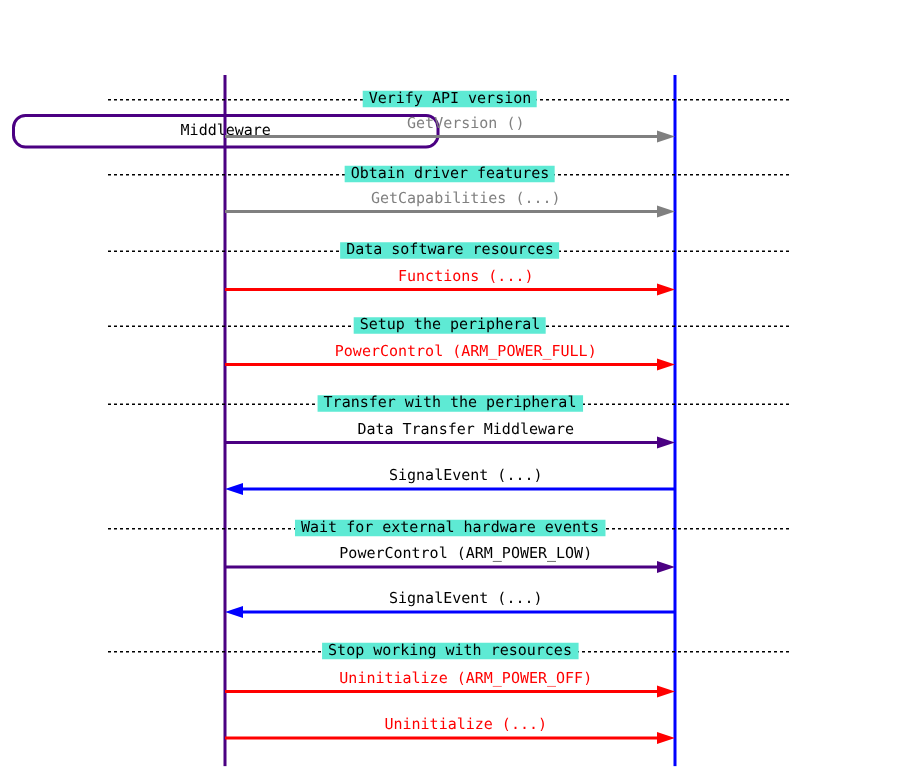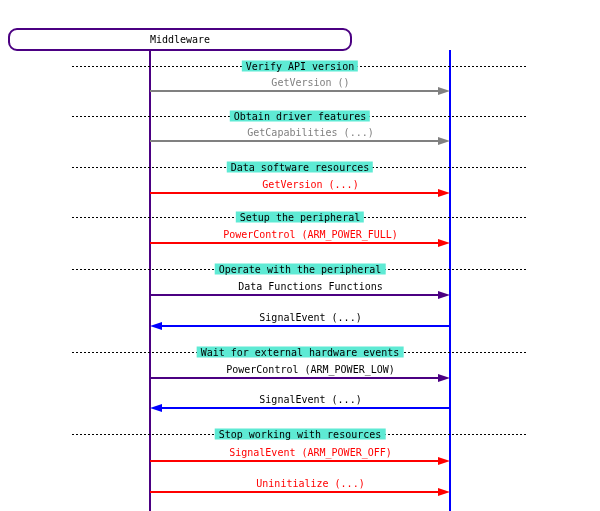--- a/index.html
+++ b/index.html
@@ -7,21 +7,21 @@
     position:relative; width:600px; height:511px; background:#ffffff;
     font-family:"DejaVu Sans Mono", monospace; font-size:10px; color:#000;
     overflow:hidden;
   }
   
   .entity {
     position:absolute; top:28px; height:23px; box-sizing:border-box;
     border:2px solid #000; border-radius:9px; background:#fff;
     display:flex; align-items:center; justify-content:center;
   }
-  .entity.e-middleware {left:8px;  width:344px; border-color:#4B0082;}
+  .entity.e-middleware {left:8px;  width:285px; border-color:#4B0082;margin-top:48px;}
   .entity.e-driver     {left:308px; width:285px; border-color:#0000FF;}
   
   .lifeline {position:absolute; top:50px; width:2px; height:461px;}
   .lifeline.e-middleware {left:149px; background:#4B0082;}
   .lifeline.e-driver     {left:449px; background:#0000FF;}
   
   .divider {position:absolute; left:0; width:600px; height:0;}
   .divider .dotline {
     position:absolute; left:72px; width:455px; top:0; height:1px;
     background:repeating-linear-gradient(90deg,#000 0 2px,transparent 2px 4px);
@@ -87,43 +87,43 @@
   </div>
 
   <div class="divider" style="top:167px">
     <div class="dotline"></div>
     <span class="dlabel">Data software resources</span>
   </div>
 
   <div class="msg dir-right c-red" style="top:193px">
     <div class="line"></div>
     <div class="head"></div>
-    <span class="mlabel">GetVersion (...)</span>
+    <span class="mlabel">Functions (...)</span>
   </div>
 
   <div class="divider" style="top:217px">
     <div class="dotline"></div>
     <span class="dlabel">Setup the peripheral</span>
   </div>
 
   <div class="msg dir-right c-red" style="top:243px">
     <div class="line"></div>
     <div class="head"></div>
     <span class="mlabel">PowerControl (ARM_POWER_FULL)</span>
   </div>
 
   <div class="divider" style="top:269px">
     <div class="dotline"></div>
-    <span class="dlabel">Operate with the peripheral</span>
+    <span class="dlabel">Transfer with the peripheral</span>
   </div>
 
   <div class="msg dir-right c-indigo lbl-black" style="top:295px">
     <div class="line"></div>
     <div class="head"></div>
-    <span class="mlabel">Data Functions Functions</span>
+    <span class="mlabel">Data Transfer Middleware</span>
   </div>
 
   <div class="msg dir-left c-blue lbl-black" style="top:326px">
     <div class="line"></div>
     <div class="head"></div>
     <span class="mlabel">SignalEvent (...)</span>
   </div>
 
   <div class="divider" style="top:352px">
     <div class="dotline"></div>
@@ -143,21 +143,21 @@
   </div>
 
   <div class="divider" style="top:434px">
     <div class="dotline"></div>
     <span class="dlabel">Stop working with resources</span>
   </div>
 
   <div class="msg dir-right c-red" style="top:461px">
     <div class="line"></div>
     <div class="head"></div>
-    <span class="mlabel">SignalEvent (ARM_POWER_OFF)</span>
+    <span class="mlabel">Uninitialize (ARM_POWER_OFF)</span>
   </div>
 
   <div class="msg dir-right c-red" style="top:492px">
     <div class="line"></div>
     <div class="head"></div>
     <span class="mlabel">Uninitialize (...)</span>
   </div>
 
 </div>
 

